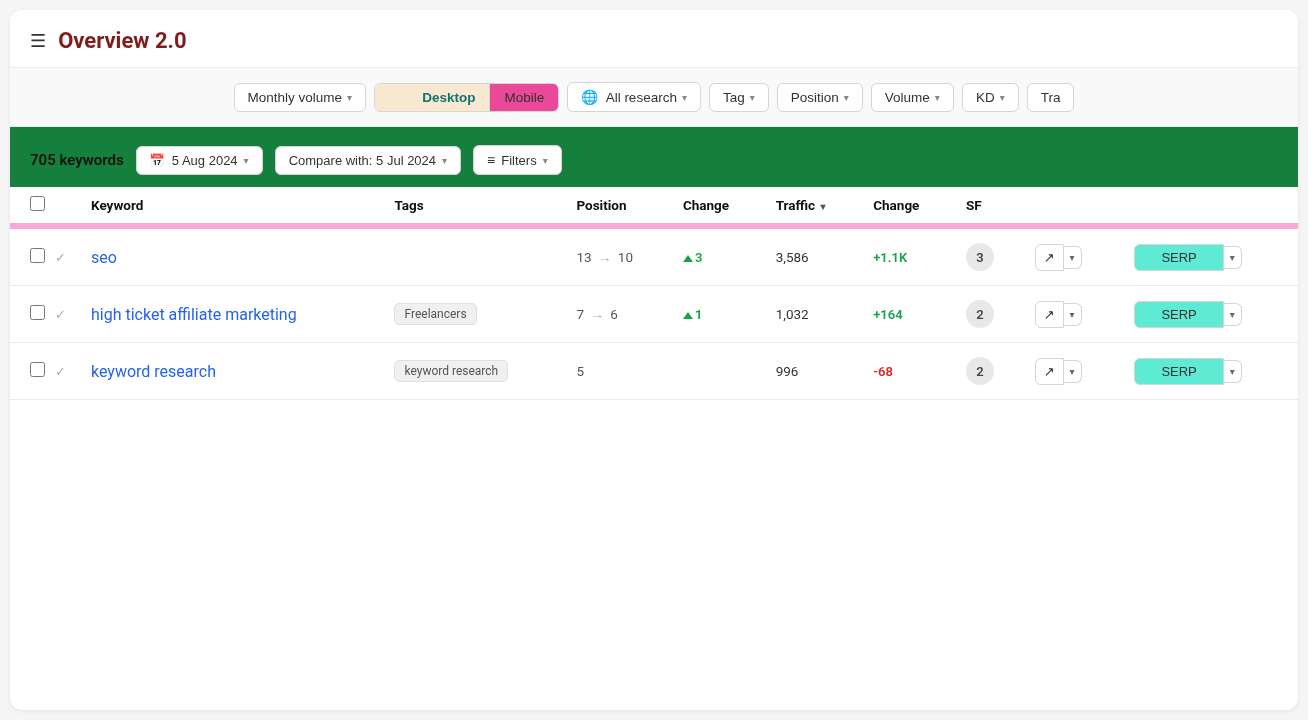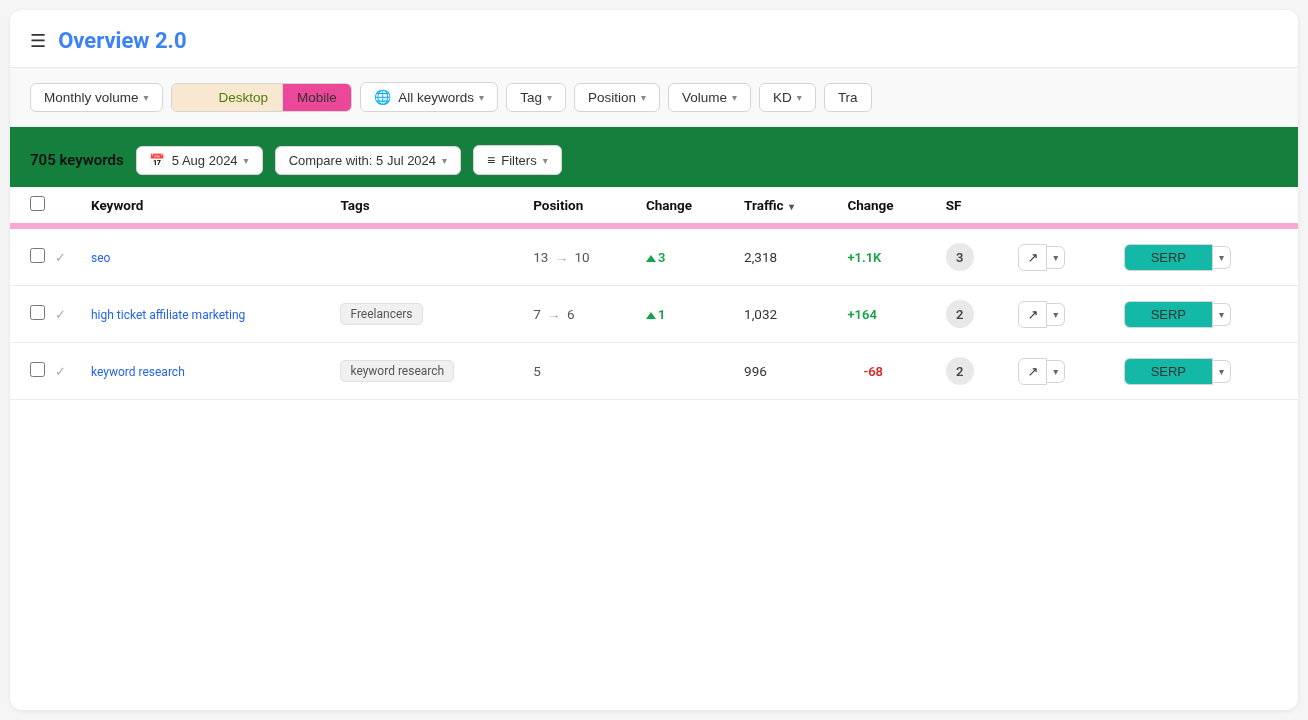--- a/index.html
+++ b/index.html
@@ -27,31 +27,32 @@
       border-bottom: 1px solid #ebebeb;
     }
     .hamburger-icon {
       font-size: 18px;
       cursor: pointer;
       color: #333;
     }
     .page-title {
       font-size: 22px;
       font-weight: 700;
-      color: #3b82f6;
+      color: #7f1d1d;
     }
     
     .filter-bar {
       display: flex;
       align-items: center;
       gap: 8px;
       padding: 14px 20px;
       background: #f9f9f9;
       border-bottom: 1px solid #ebebeb;
       flex-wrap: wrap;
+      justify-content: center;
     }
     .filter-btn {
       display: flex;
       align-items: center;
       gap: 5px;
       padding: 6px 13px;
       border: 1px solid #d5d5d5;
       border-radius: 6px;
       background: #fff;
       cursor: pointer;
@@ -72,22 +73,22 @@
     .device-btn {
       padding: 6px 14px;
       background: #ec4899;
       border: none;
       cursor: pointer;
       font-size: 13.5px;
       color: #333;
     }
     .device-btn.active {
       background: #f8e8d0;
-      color: #4d7c0f;
-      font-weight: 400;
+      color: #0f766e;
+      font-weight: 700;
       padding-left: 47px;
     }
     .device-btn:first-child {
       border-right: 1px solid #d5d5d5;
     }
     
     .sub-header {
       display: flex;
       align-items: center;
       gap: 12px;
@@ -160,21 +161,21 @@
       width: 28px;
       padding: 0 4px;
     }
     .check-mark {
       color: #aaa;
       font-size: 13px;
     }
     .keyword-link {
       color: #2563eb;
       text-decoration: none;
-      font-size: 12px;
+      font-size: 16px;
     }
     .tag-badge {
       display: inline-block;
       background: #f0f0f0;
       border: 1px solid #e0e0e0;
       border-radius: 5px;
       padding: 3px 9px;
       font-size: 12px;
       color: #555;
     }
@@ -190,21 +191,20 @@
     .change-positive {
       color: #16a34a;
       font-size: 13px;
       font-weight: 600;
       white-space: nowrap;
     }
     .change-negative {
       color: #dc2626;
       font-size: 13px;
       font-weight: 600;
-      margin-left: 16px;
     }
     .triangle-up {
       display: inline-block;
       width: 0; height: 0;
       border-left: 5px solid transparent;
       border-right: 5px solid transparent;
       border-bottom: 7px solid #16a34a;
       vertical-align: middle;
       margin-right: 2px;
     }
@@ -247,21 +247,21 @@
       font-size: 10px;
       color: #666;
     }
     .serp-btn {
       display: flex;
       align-items: center;
       gap: 4px;
       padding: 5px 26px;
       border: 1px solid #d5d5d5;
       border-radius: 6px 0 0 6px;
-      background: #14b8a6;
+      background: #5eead4;
       cursor: pointer;
       font-size: 13px;
       color: #333;
       margin-left: 6px;
     }
     .serp-chevron-btn {
       padding: 5px 6px;
       border: 1px solid #d5d5d5;
       border-left: none;
       border-radius: 0 6px 6px 0;
@@ -306,21 +306,21 @@
       <span class="chevron">▾</span>
     </button>
 
     <div class="device-group">
       <button class="device-btn active">Desktop</button>
       <button class="device-btn">Mobile</button>
     </div>
 
     <button class="filter-btn">
       <span class="globe-icon">🌐</span>
-      <span>All keywords</span>
+      <span>All research</span>
       <span class="chevron">▾</span>
     </button>
 
     <button class="filter-btn">
       <span>Tag</span>
       <span class="chevron">▾</span>
     </button>
 
     <button class="filter-btn">
       <span>Position</span>
@@ -393,21 +393,21 @@
           </td>
           <td></td>
           <td class="position-cell">
             13 <span class="arrow-right">→</span> 10
           </td>
           <td>
             <span class="change-positive">
               <span class="triangle-up"></span>3
             </span>
           </td>
-          <td>2,318</td>
+          <td>3,586</td>
           <td>
             <span class="change-positive">+1.1K</span>
           </td>
           <td>
             <span class="sf-badge">3</span>
           </td>
           <td>
             <div class="action-group">
               <button class="trend-btn">
                 <span class="trend-icon">↗</span>

